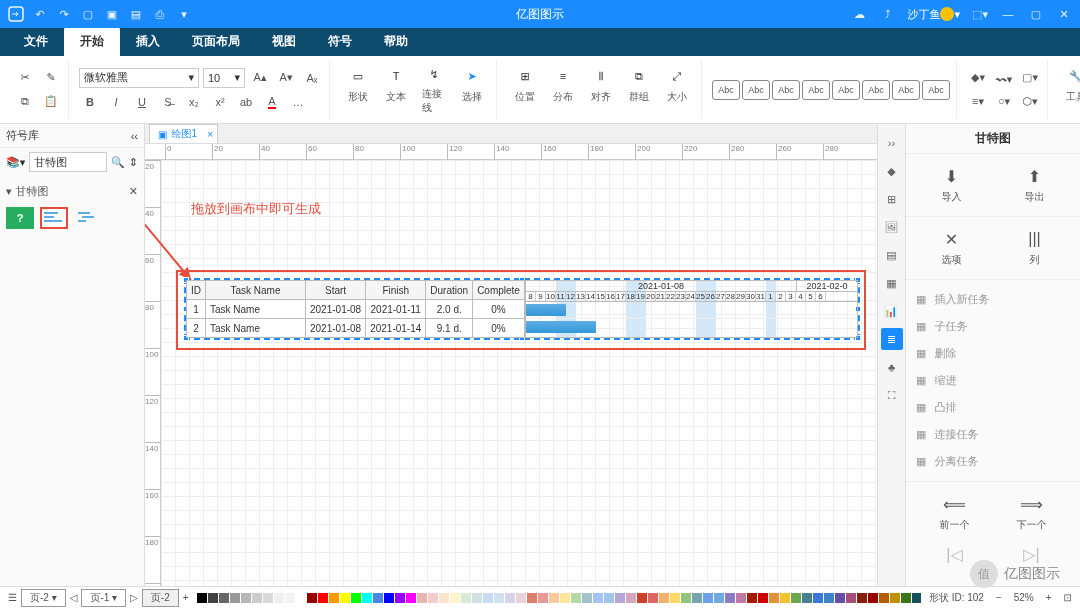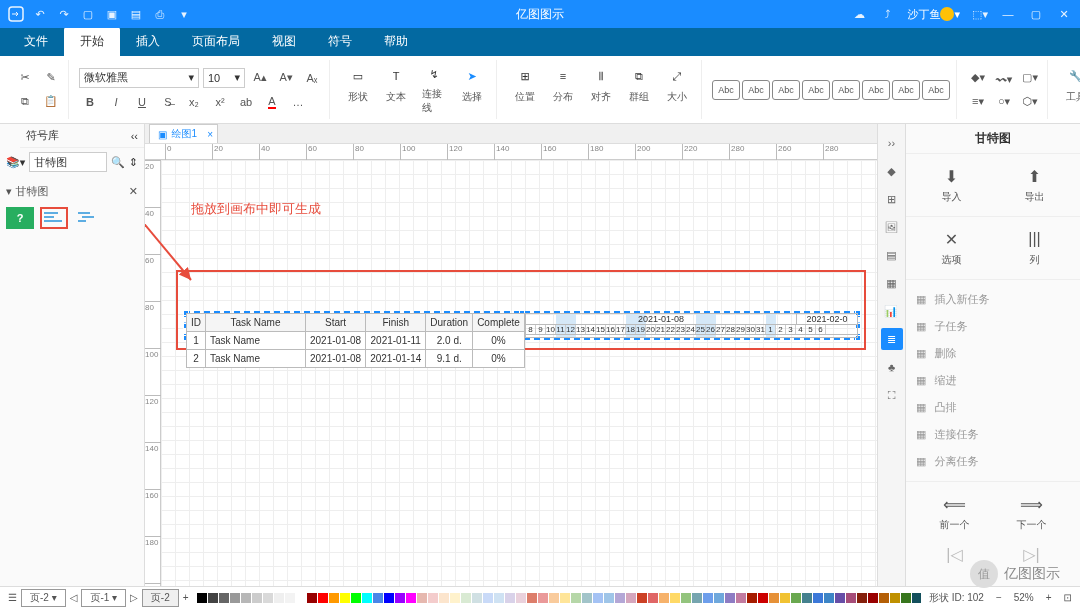--- a/index.html
+++ b/index.html
@@ -6,59 +6,59 @@
 body { width: 1080px; height: 608px; overflow: hidden; background: #f5f5f5; font-size: 11px; color: #333; }
 
 .titlebar { height: 28px; background: #1a8cff; display: flex; align-items: center; color: #fff; padding: 0 8px; position: relative; }
 .titlebar .qat { display: flex; gap: 8px; align-items: center; }
 .titlebar .qat-btn { width: 16px; height: 16px; display: flex; align-items: center; justify-content: center; opacity: 0.9; cursor: pointer; }
 .titlebar .title { position: absolute; left: 50%; transform: translateX(-50%); font-size: 12px; }
 .titlebar .win-ctrl { margin-left: auto; display: flex; gap: 12px; align-items: center; }
 .titlebar .user { display: flex; align-items: center; gap: 0; font-size: 11px; }
 .titlebar .avatar { width: 14px; height: 14px; background: #ffc107; border-radius: 50%; }
 
-.menubar { height: 28px; background: #0369a1; display: flex; align-items: flex-end; color: #fff; padding: 0 8px; }
+.menubar { height: 28px; background: #0c4a6e; display: flex; align-items: flex-end; color: #fff; padding: 0 8px; font-weight: bold; }
 .menubar .tab { padding: 6px 16px; font-size: 12px; cursor: pointer; }
 .menubar .tab.active { background: #fff; color: #333; border-radius: 3px 3px 0 0; }
 
 .ribbon { height: 68px; background: #fff; border-bottom: 1px solid #ddd; display: flex; align-items: center; padding: 4px 8px; gap: 4px; }
 .ribbon-group { display: flex; flex-direction: column; gap: 2px; padding: 0 6px; border-right: 1px solid #eee; height: 100%; justify-content: center; }
 .ribbon-row { display: flex; gap: 4px; align-items: center; }
 .rbtn { width: 22px; height: 22px; display: flex; align-items: center; justify-content: center; cursor: pointer; border-radius: 2px; color: #555; }
 .font-select { width: 120px; height: 20px; border: 1px solid #ccc; font-size: 11px; padding: 0 4px; display: flex; align-items: center; justify-content: space-between; background: #fff; }
 .size-select { width: 42px; height: 20px; border: 1px solid #ccc; font-size: 11px; padding: 0 4px; display: flex; align-items: center; justify-content: space-between; background: #fff; }
 .big-btn { display: flex; flex-direction: column; align-items: center; gap: 2px; padding: 4px 6px; cursor: pointer; min-width: 36px; }
 .big-btn .ico { width: 24px; height: 24px; display: flex; align-items: center; justify-content: center; }
 .big-btn .lbl { font-size: 10px; color: #555; }
 .shape-row { display: flex; gap: 2px; }
 .shape-box { width: 28px; height: 20px; border: 1px solid #888; border-radius: 3px; display: flex; align-items: center; justify-content: center; font-size: 9px; color: #555; cursor: pointer; }
 
 .workspace { display: flex; height: 462px; }
 .sidebar { width: 145px; background: #fafafa; border-right: 1px solid #ddd; display: flex; flex-direction: column; }
-.sidebar-hdr { height: 24px; display: flex; align-items: center; justify-content: space-between; padding: 0 6px; font-size: 11px; border-bottom: 1px solid #eee; margin-left: 20px; }
+.sidebar-hdr { height: 24px; display: flex; align-items: center; justify-content: space-between; padding: 0 6px; font-size: 11px; border-bottom: 1px solid #eee; }
 .search-row { display: flex; align-items: center; padding: 4px 6px; gap: 4px; }
 .search-box { flex: 1; height: 20px; border: 1px solid #ccc; padding: 0 4px; font-size: 11px; background: #fff; display: flex; align-items: center; }
 .lib-section { padding: 4px 6px; }
 .lib-title { display: flex; align-items: center; gap: 4px; font-size: 11px; color: #555; padding: 4px 0; }
 .lib-items { display: flex; gap: 6px; padding: 4px 0; }
 .lib-item { width: 28px; height: 22px; border: 1px solid transparent; display: flex; align-items: center; justify-content: center; cursor: pointer; }
 .lib-item.selected { border: 2px solid #e74c3c; }
 
 .canvas-area { flex: 1; position: relative; background: #f9f9f9; overflow: hidden; }
 .doc-tabs { height: 20px; background: #f0f0f0; border-bottom: 1px solid #ddd; display: flex; align-items: center; padding-left: 4px; }
 .doc-tab { background: #fff; border: 1px solid #ccc; border-bottom: none; padding: 2px 20px 2px 8px; font-size: 10px; display: flex; align-items: center; gap: 4px; position: relative; color: #1a8cff; }
 .ruler-h { height: 16px; background: #fff; border-bottom: 1px solid #ccc; position: relative; font-size: 8px; color: #888; display: flex; }
 .ruler-h .tick { position: absolute; top: 0; height: 16px; border-left: 1px solid #bbb; padding-left: 1px; }
 .ruler-v { width: 16px; background: #fff; border-right: 1px solid #ccc; position: absolute; left: 0; top: 36px; bottom: 0; }
 .ruler-v .tick { position: absolute; left: 0; width: 16px; border-top: 1px solid #bbb; font-size: 8px; color: #888; padding-top: 1px; text-align: left; }
 .canvas { position: absolute; left: 16px; top: 36px; right: 0; bottom: 0; background: #fff; background-image: linear-gradient(#eee 1px, transparent 1px), linear-gradient(90deg, #eee 1px, transparent 1px); background-size: 14px 14px; }
 .annotation { position: absolute; color: #e74c3c; font-size: 13px; }
 .arrow-line { position: absolute; }
 .gantt-sel { position: absolute; border: 2px solid #e74c3c; }
-.gantt-sel-inner { position: absolute; border: 2px dashed #1a8cff; margin-top: 33px; }
+.gantt-sel-inner { position: absolute; border: 2px dashed #1a8cff; }
 .gantt-table { border-collapse: collapse; font-size: 10px; background: #fff; }
 .gantt-table th, .gantt-table td { border: 1px solid #bbb; padding: 3px 4px; text-align: center; white-space: nowrap; }
 .gantt-table th { background: #f5f5f5; font-weight: normal; }
 .gantt-day-hdr { display: flex; font-size: 8px; }
 .gantt-day-hdr > div { border-right: 1px solid #ccc; width: 10px; text-align: center; }
 .gantt-bar { position: absolute; height: 12px; background: linear-gradient(#5dade2, #3498db); border-radius: 1px; }
 .gantt-shade { position: absolute; background: #d5e8f7; top: 0; bottom: 0; }
 .sel-handle { position: absolute; width: 6px; height: 6px; background: #1a8cff; border: 1px solid #fff; }
 
 .right-tools { width: 28px; background: #f5f5f5; border-left: 1px solid #ddd; display: flex; flex-direction: column; align-items: center; padding-top: 8px; gap: 6px; }

